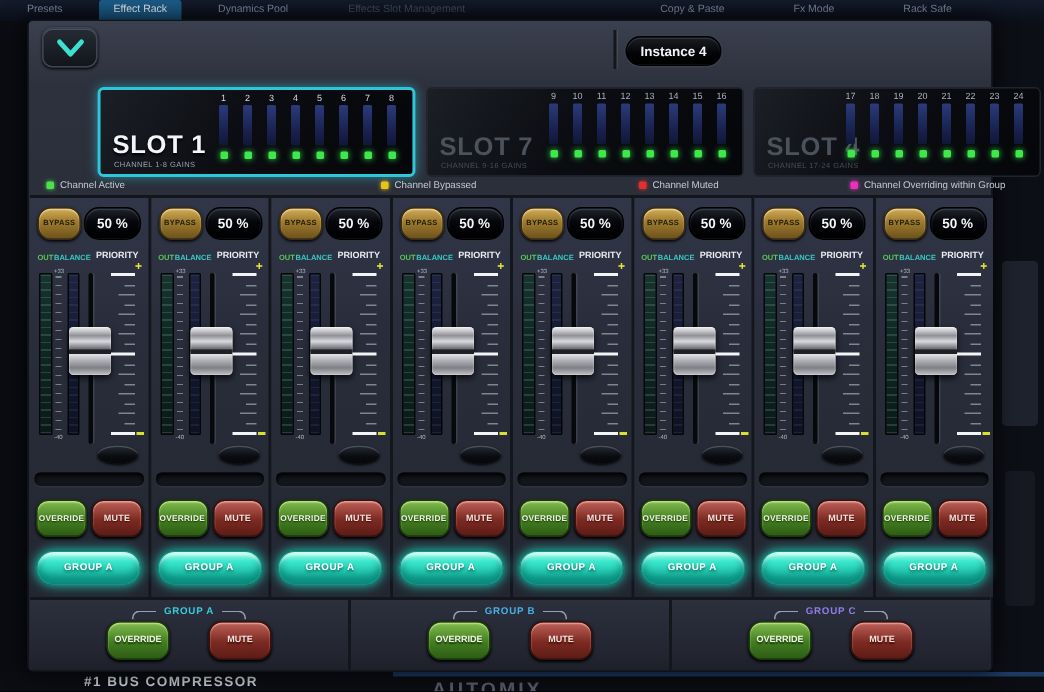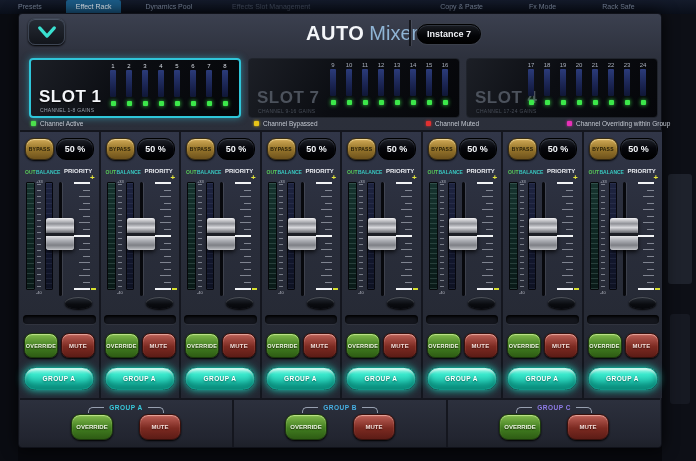--- a/index.html
+++ b/index.html
@@ -38,21 +38,21 @@
                  background:#14161c; box-shadow:1px 0 0 rgba(255,255,255,.08); }
   .instance-pill { position:absolute; left:398px; top:10px; width:64px; height:20px; border-radius:11px;
                    background:linear-gradient(180deg,#1a1d23,#030407 60%,#000);
                    border:1px solid #000; box-shadow:inset 0 1px 0 #2e333c, 0 0 0 1px #3a3f4a;
                    color:#f0f2f6; font-size:9px; font-weight:bold; text-align:center; line-height:19px; cursor:pointer; }
 
   
   .slots { position:absolute; left:0; top:44px; width:644px; height:62px; }
   .slot { position:absolute; top:0; height:60px; border-radius:4px;
           background:linear-gradient(120deg,#1c1f26 0%,#0b0d12 45%,#050609 100%);
-          border:1px solid #20242c; }
+          border:1px solid #20242c;margin-left:36px; }
   .slot.selected { border:2px solid #2fc6da; box-shadow:0 0 7px rgba(47,198,218,.55); }
   .slot-name { position:absolute; left:8px; bottom:9px; font-size:17px; font-weight:bold; letter-spacing:.5px; color:#4c525c; }
   .slot.selected .slot-name { color:#f3f5f9; text-shadow:0 1px 2px #000; }
   .slot-sub { position:absolute; left:9px; bottom:3px; font-size:5px; letter-spacing:.3px; color:#474d57; }
   .slot.selected .slot-sub { color:#9aa2ae; }
   .slot-chs { position:absolute; right:7px; top:3px; display:flex; gap:2px; }
   .slot-ch { width:14px; display:flex; flex-direction:column; align-items:center; }
   .ch-num { font-size:6px; color:#a9afbc; }
   .slot.selected .ch-num { color:#d6dbe3; }
   .ch-bar { width:6px; height:27px; margin-top:1px; border-radius:1px;
@@ -159,32 +159,34 @@
       <div class="tab faint" style="margin-left: 20px;">Effects Slot Management</div>
       <div class="tab" style="margin-left: 110px;">Copy &amp; Paste</div>
       <div class="tab" style="margin-left: 26px;">Fx Mode</div>
       <div class="tab" style="margin-left: 26px;">Rack Safe</div>
     </div>
   <div class="bg-left"></div>
   <div class="bg-right">
     <div class="blob"></div>
     <div class="blob2"></div>
   </div>
+  <div class="bg-bottom">
+    <div class="blue-line"></div>
+    <div class="bus-text">#1 BUS COMPRESSOR</div>
+    <div class="automix-text">AUTOMIX</div>
+  </div>
 
   <div class="dialog">
     <button class="collapse-btn">
       <svg width="22" height="16" viewBox="0 0 24 17">
         <polyline points="4,4 12,13 20,4" fill="none" stroke="#3ae0d0" stroke-width="3.5" stroke-linecap="round" stroke-linejoin="round"></polyline>
       </svg>
     </button>
-    <div class="title">
-      <span class="t-bold">AUTO</span><span class="t-light">Mixer</span>
-    </div>
     <div class="hdr-divider"></div>
-    <div class="instance-pill">Instance 7</div>
+    <div class="instance-pill">Instance 4</div>
 
     <div class="slots" id="slots">
         <div class="slot selected" style="left: 10px; width: 212px;">
           <div class="slot-name">SLOT 1</div>
           <div class="slot-sub">CHANNEL 1-8 GAINS</div>
           <div class="slot-chs">
             <div class="slot-ch">
               <div class="ch-num">1</div>
               <div class="ch-bar"></div>
               <div class="ch-led" style="background: rgb(60, 232, 74); box-shadow: rgb(60, 232, 74) 0px 0px 4px;"></div>

